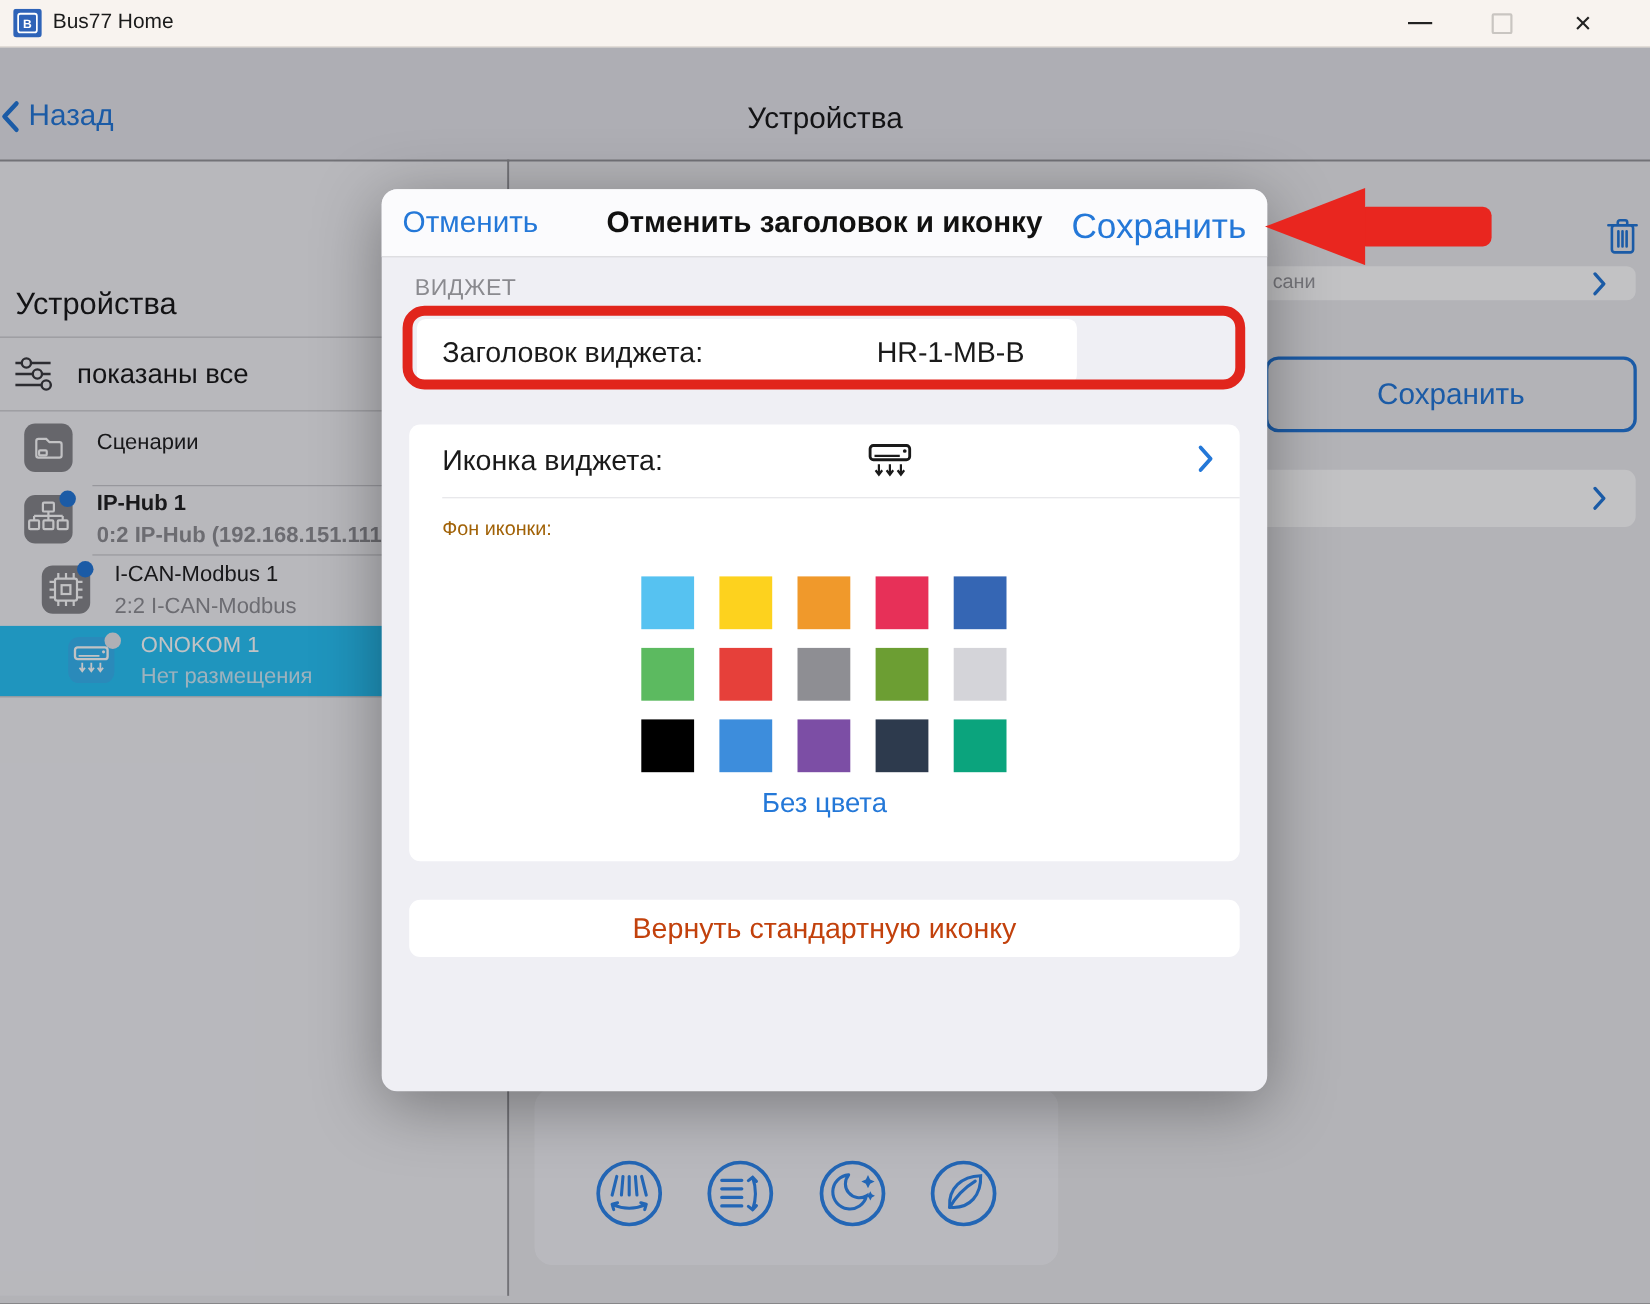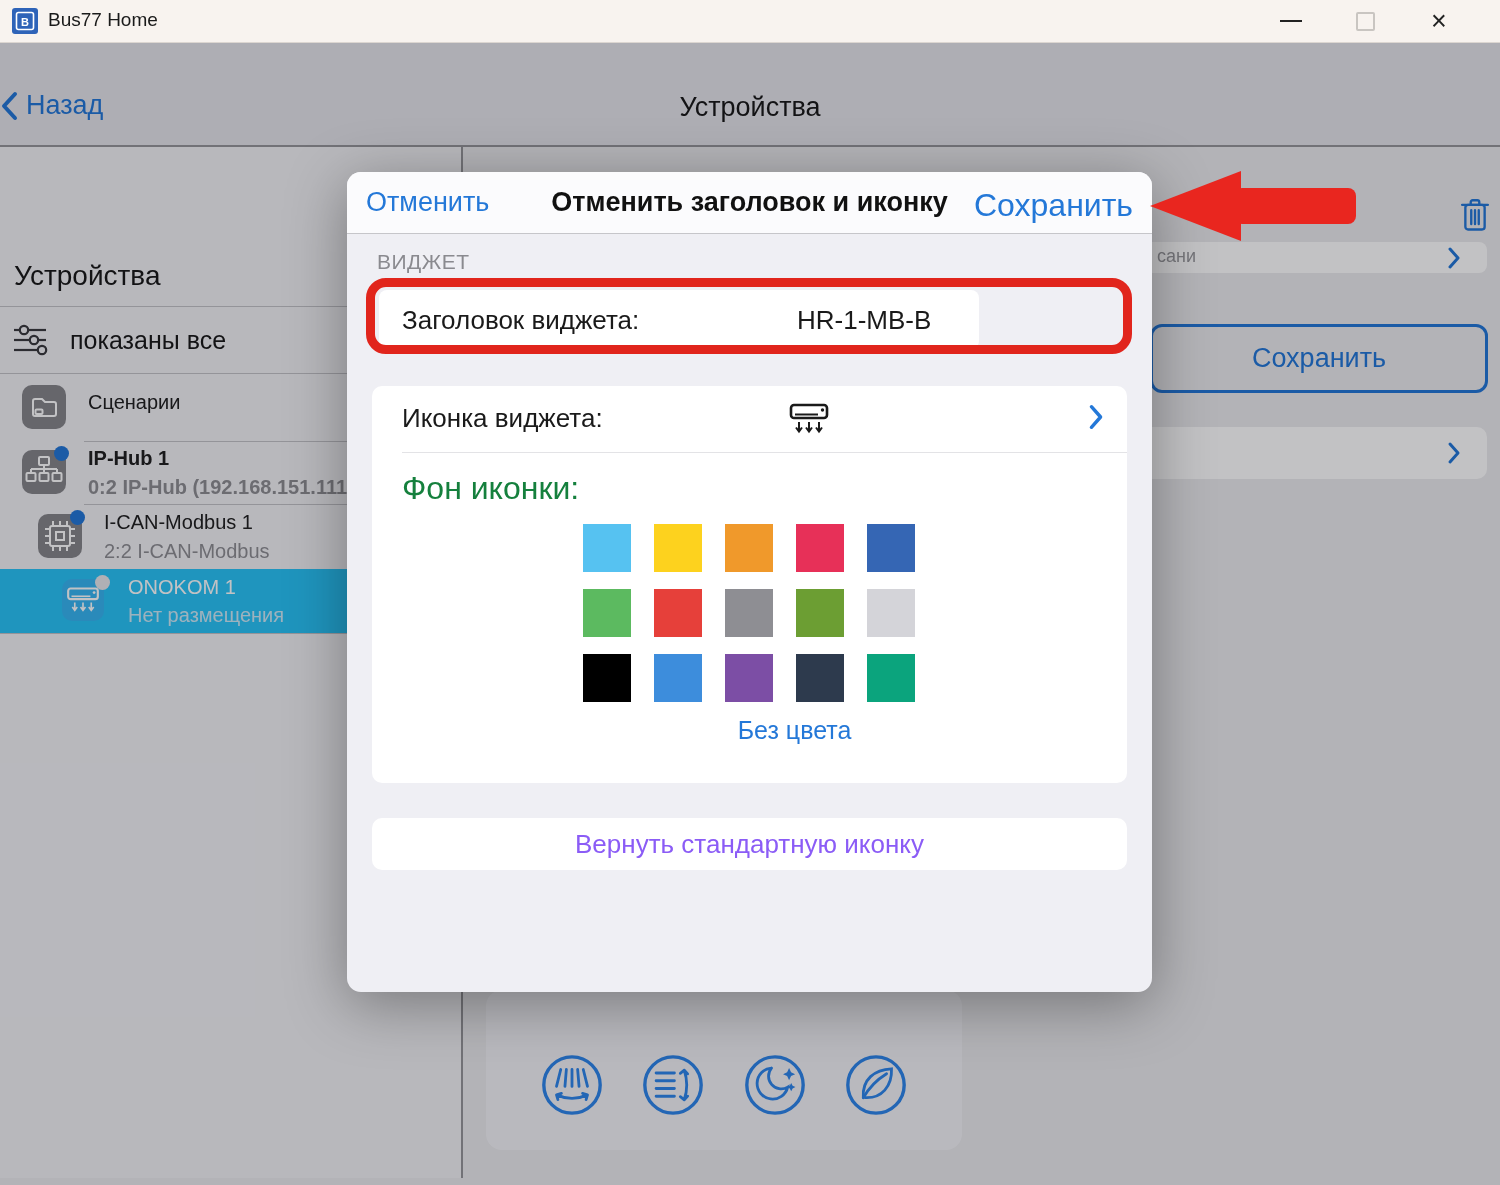--- a/index.html
+++ b/index.html
@@ -65,27 +65,27 @@
   #msave{position:absolute;right:19px;top:15px;font-size:32px;color:#2478D8;}
   #msection{position:absolute;left:30px;top:78px;font-size:21px;color:#8A8A8F;letter-spacing:0.5px;}
   #titlefield{position:absolute;left:32px;top:118px;width:600px;height:59px;background:#fff;border-radius:8px;}
   #titlefield .lbl{position:absolute;left:23px;top:15px;font-size:26px;color:#1a1a1a;}
   #titlefield .val{position:absolute;left:418px;top:15px;font-size:26px;color:#1a1a1a;}
   #iconcard{position:absolute;left:25px;top:214px;width:755px;height:397px;background:#fff;border-radius:10px;}
   #iconcard .ilbl{position:absolute;left:30px;top:17px;font-size:26px;color:#1a1a1a;}
   #acglyph{position:absolute;left:417px;top:16px;color:#1a1a1a;}
   #iconchev{position:absolute;left:716px;top:18px;}
   #icdiv{position:absolute;left:30px;top:66px;width:725px;height:1px;background:#E3E3E6;}
-  #bglbl{position:absolute;left:30px;top:84px;font-size:32px;color:#15803d;}
+  #bglbl{position:absolute;left:30px;top:84px;font-size:18px;color:#a16207;}
   #swgrid{position:absolute;left:211px;top:138px;width:332px;}
   .swrow{display:flex;gap:23px;margin-bottom:17px;}
   .sw{width:48px;height:48px;}
-  #nocolor{position:absolute;left:0;top:330px;width:755px;text-align:center;font-size:25px;color:#2478D8;padding-left:45px;}
+  #nocolor{position:absolute;left:0;top:330px;width:755px;text-align:center;font-size:25px;color:#2478D8;}
   #resetcard{position:absolute;left:25px;top:646px;width:755px;height:52px;background:#fff;border-radius:10px;
-    display:flex;align-items:center;justify-content:center;font-size:26px;color:#8b5cf6;}
+    display:flex;align-items:center;justify-content:center;font-size:26px;color:#c2410c;}
   
   #hl{position:absolute;left:366px;top:278px;width:748px;height:58px;border:9px solid #E1251C;border-radius:20px;z-index:20;}
   #arrow{position:absolute;left:1150px;top:171px;z-index:21;}
 </style>
 </head>
 <body>
 
 <div id="screen">
 
   <div id="bg">

